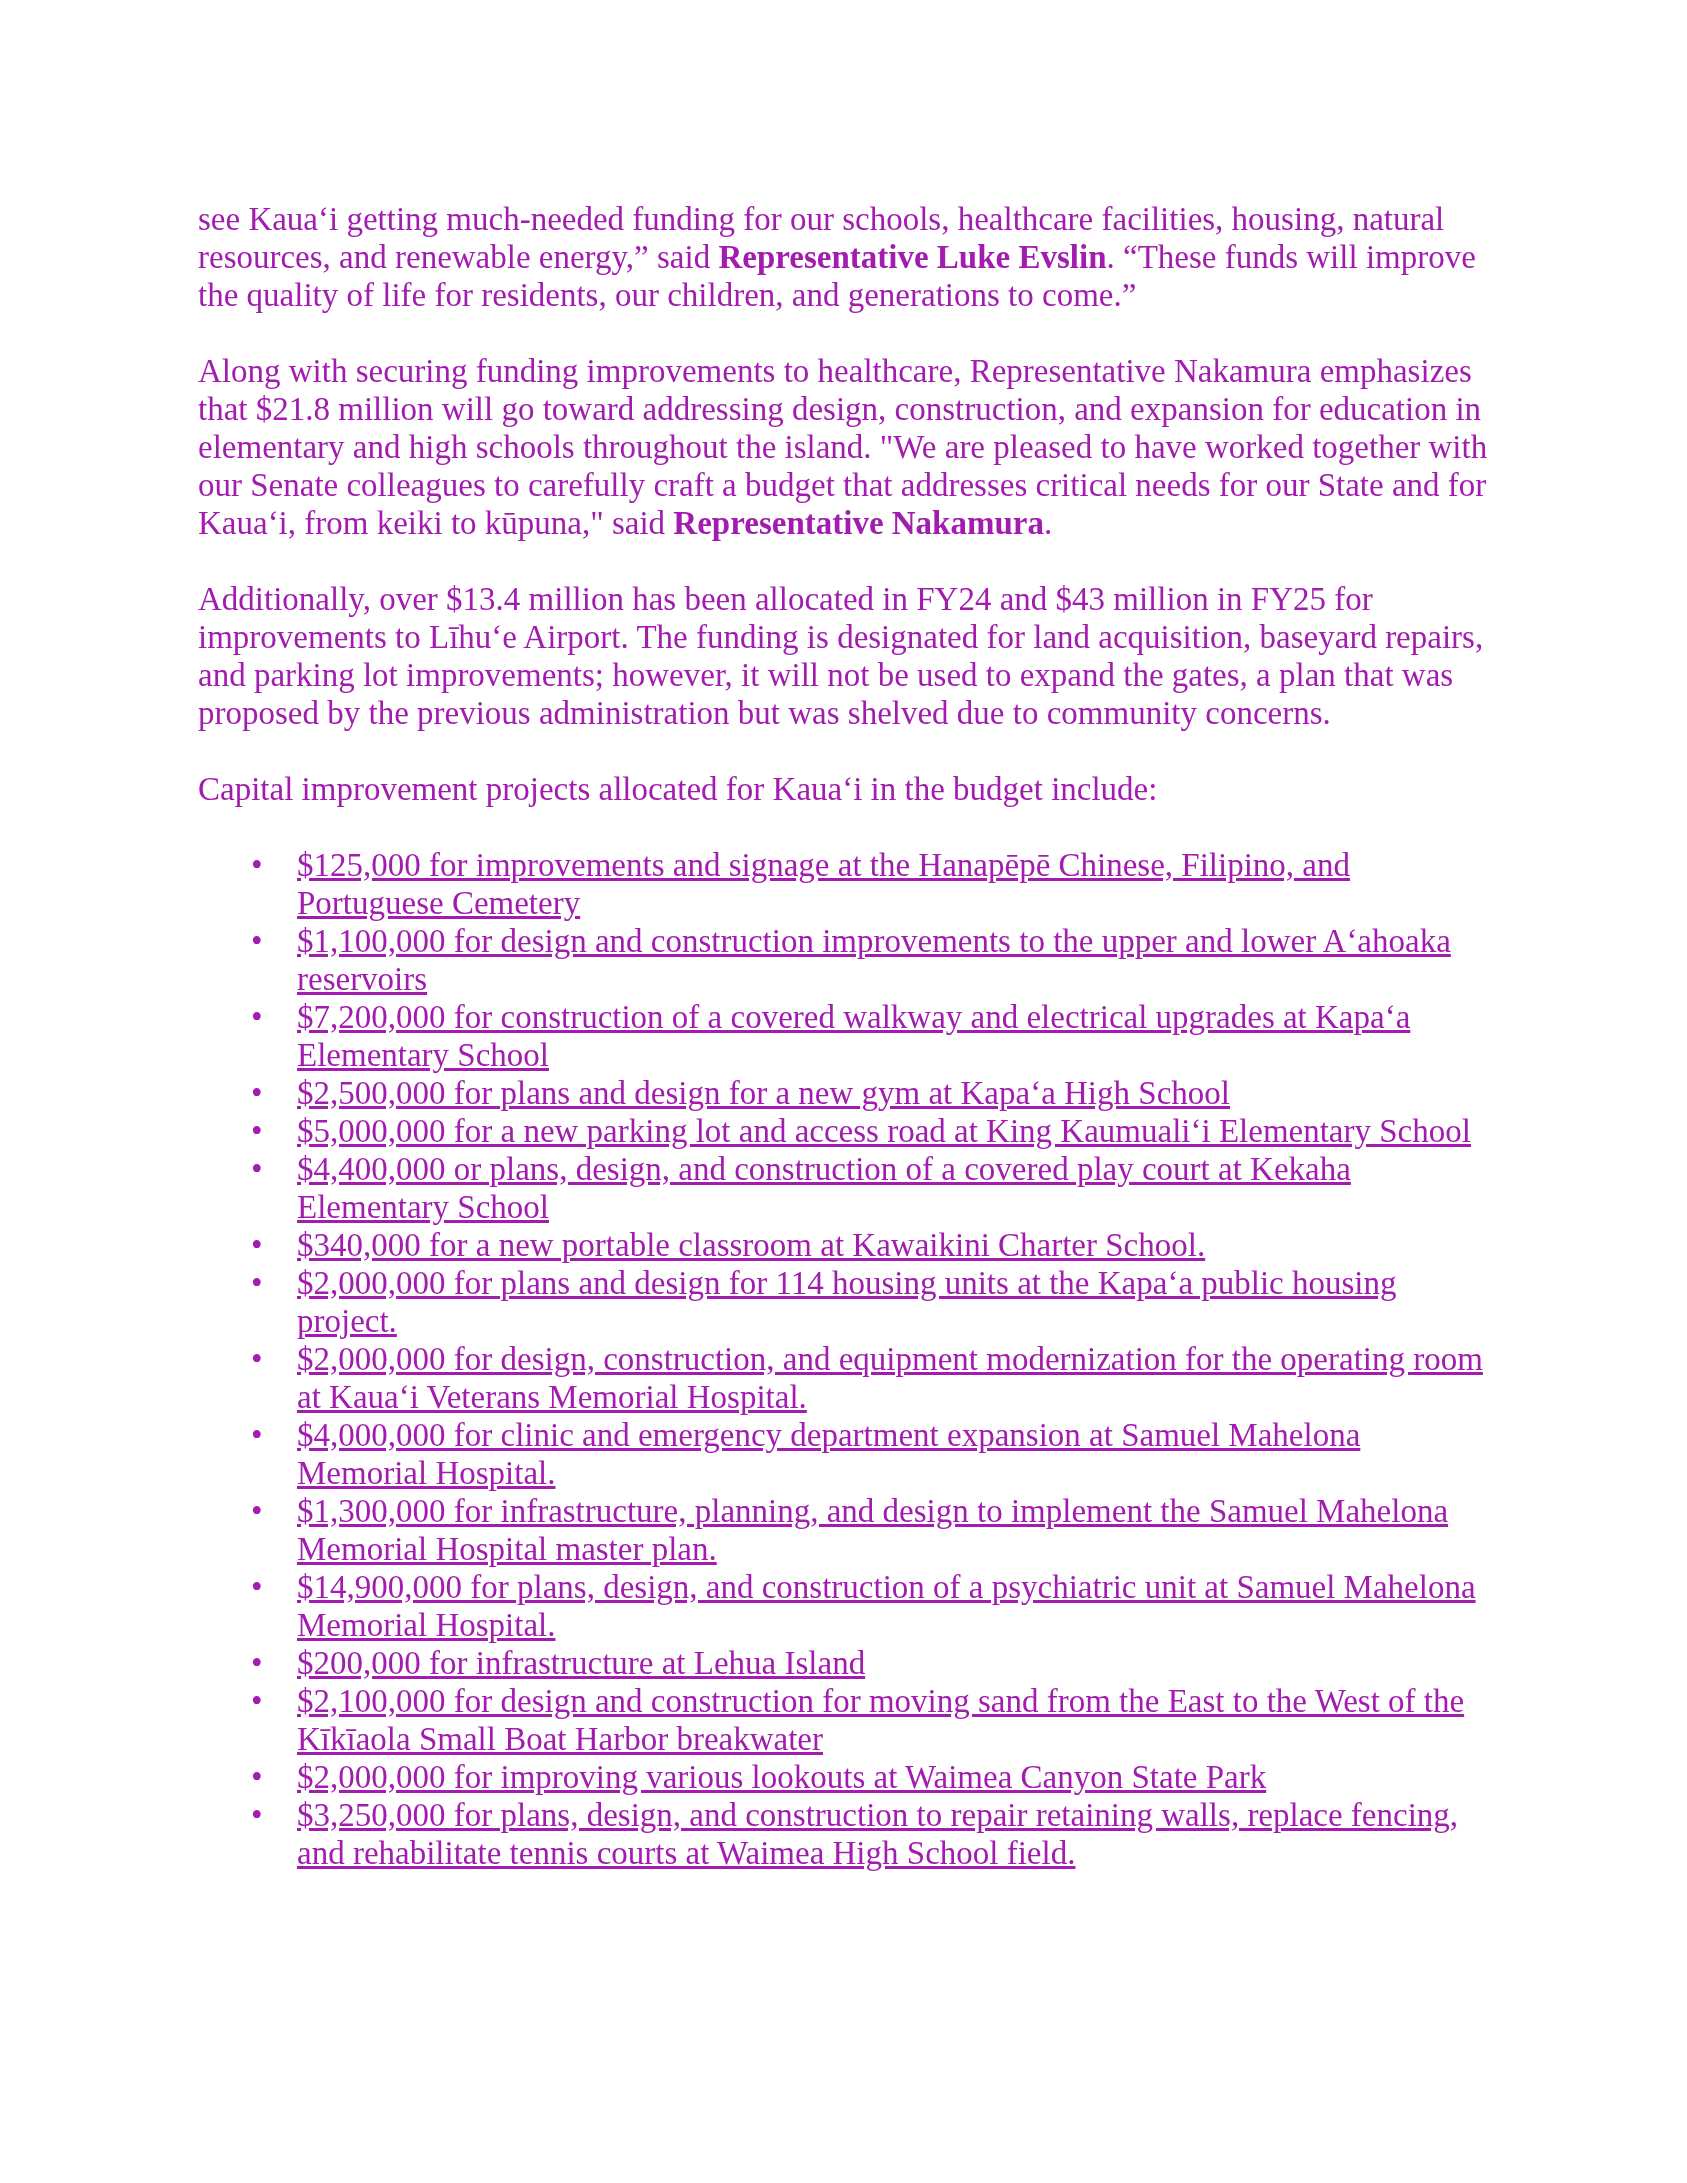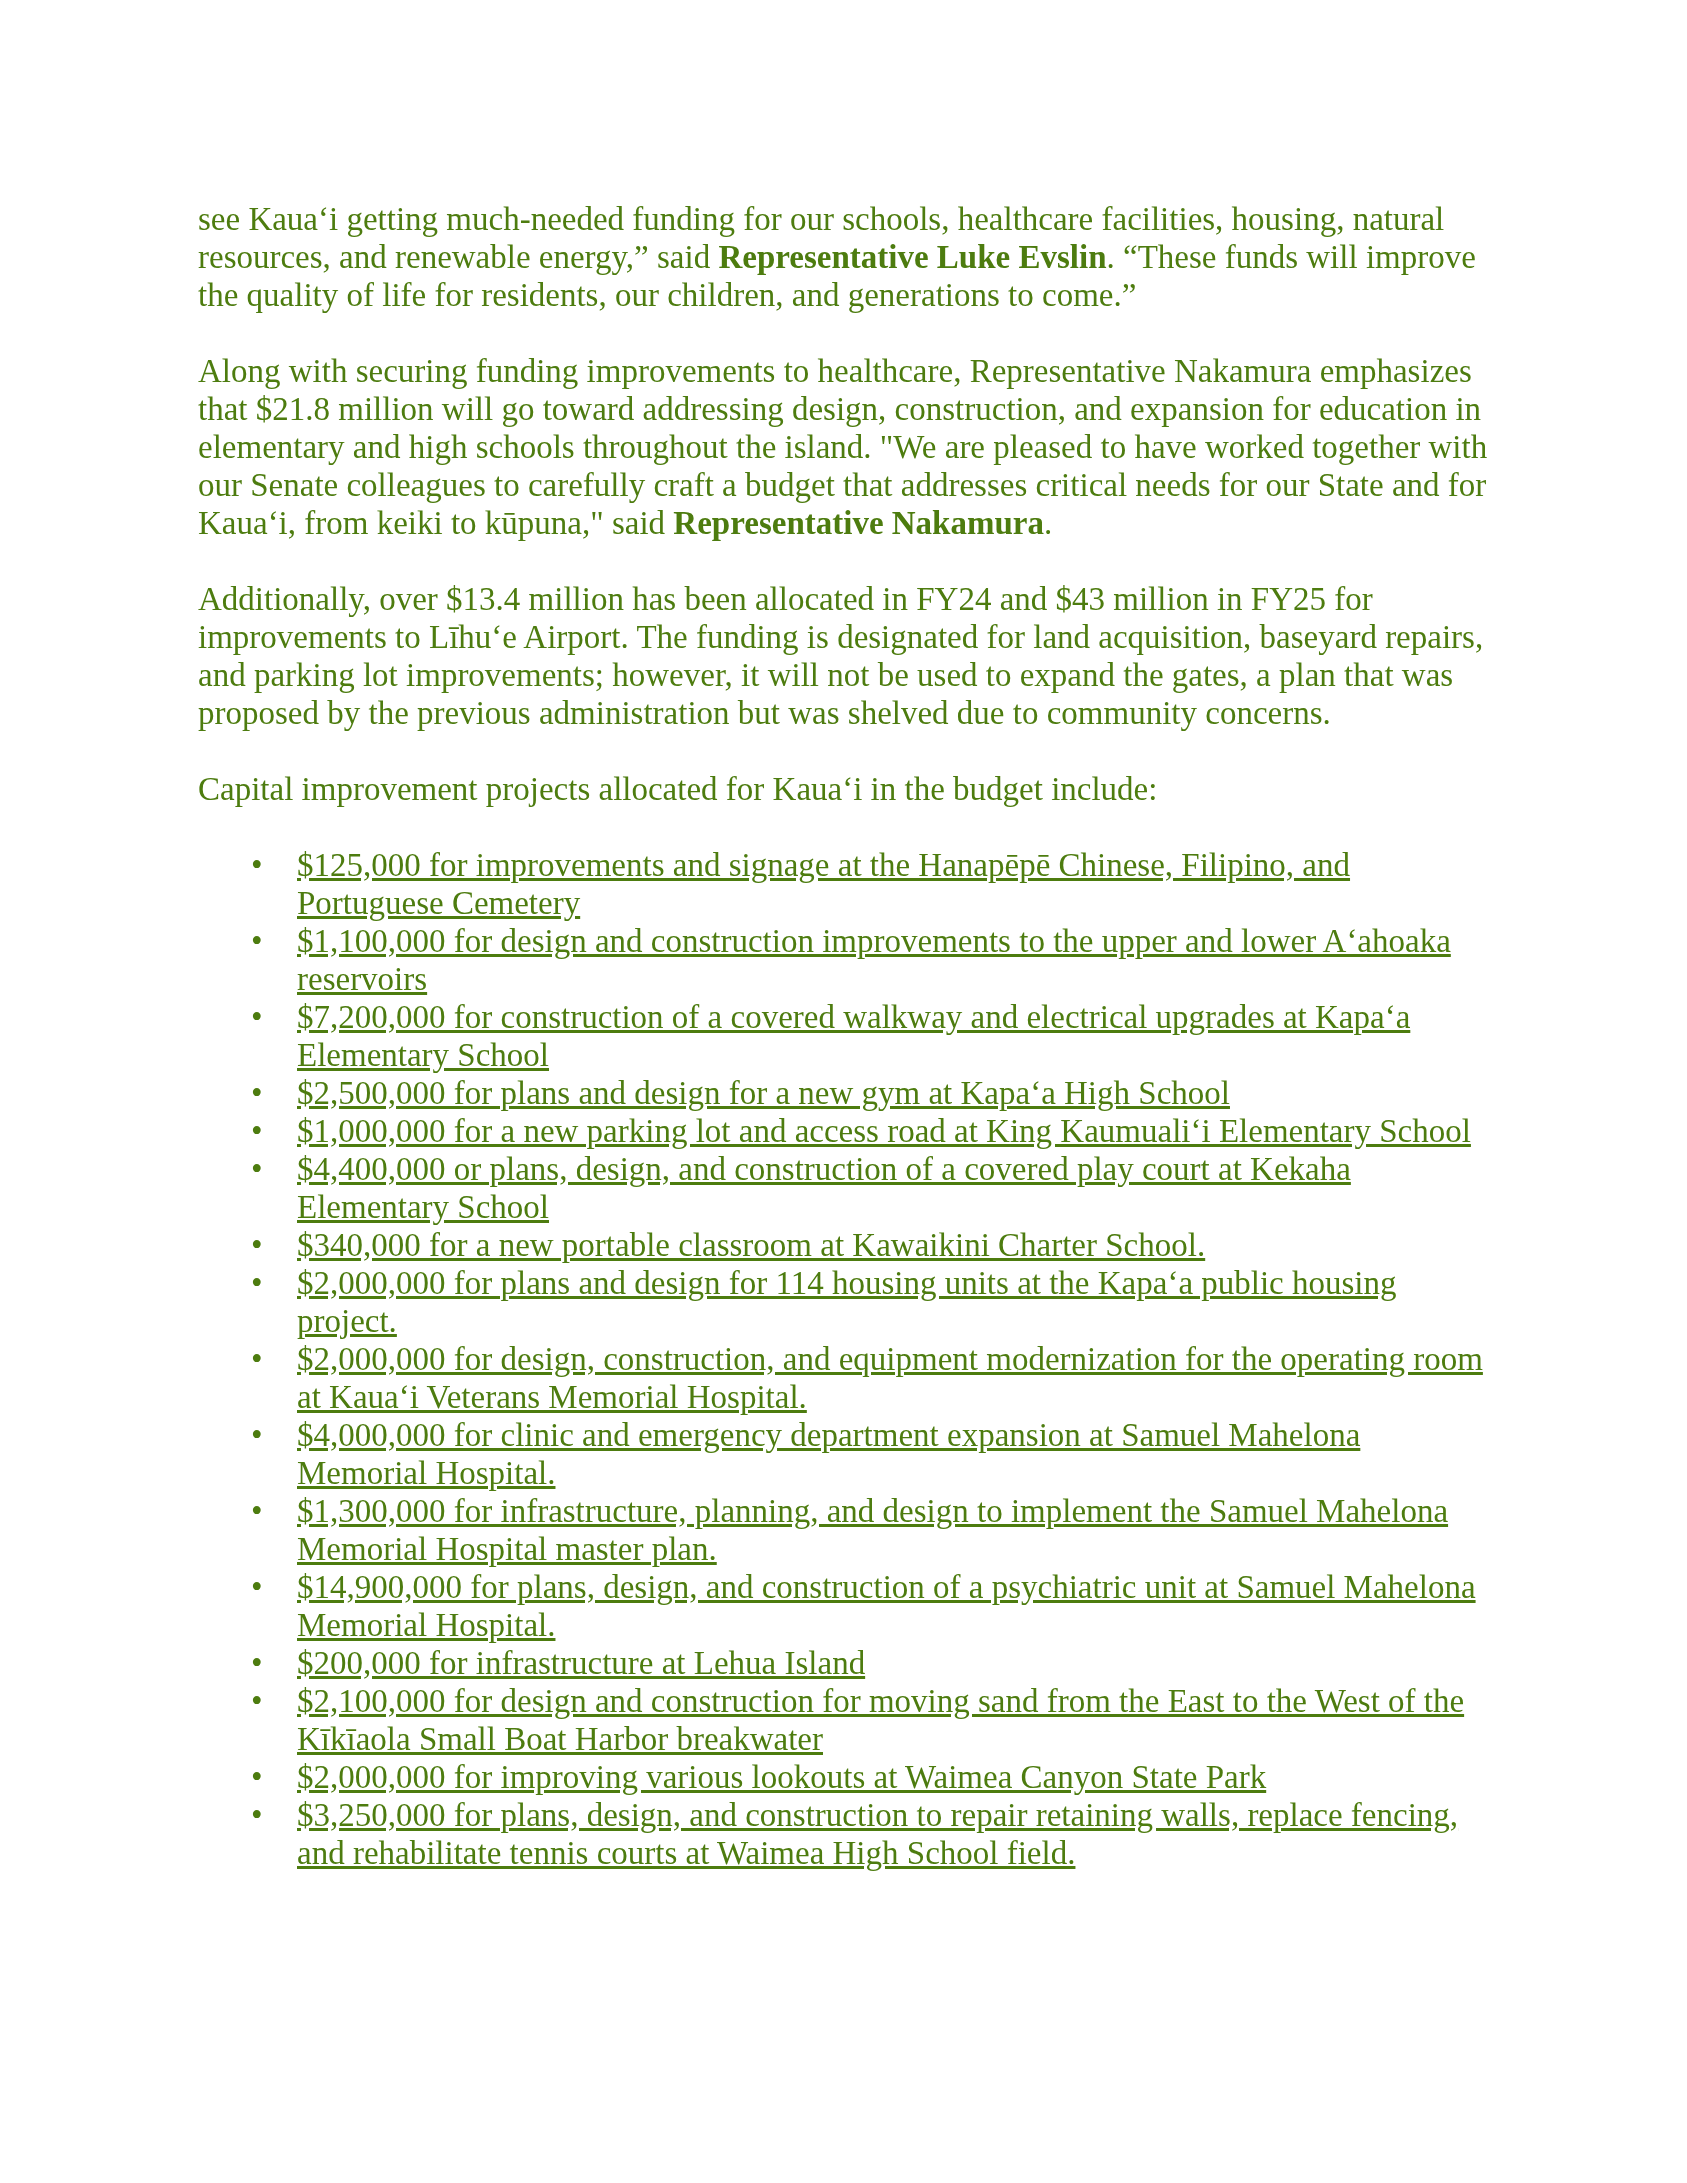--- a/index.html
+++ b/index.html
@@ -10,21 +10,21 @@
   .page {
     position: relative;
     width: 1687px;
     height: 2183px;
     box-sizing: border-box;
     background: #ffffff;
     padding: 200px 198px 0 198px;
     font-family: "Liberation Serif", "DejaVu Serif", serif;
     font-size: 33px;
     line-height: 38px;
-    color: #4d7c0f;
+    color: #a21caf;
     text-align: left;
   }
   .para {
     margin: 0 0 38px 0;
   }
   .bold-name {
     font-weight: bold;
   }
   ul.bullet-list {
     margin: 0;
@@ -53,21 +53,21 @@
 
   <p class="para"><span>Additionally, over $13.4 million has been allocated in FY24 and $43 million in FY25 for improvements to Līhu‘e Airport. The funding is designated for land acquisition, baseyard repairs, and parking lot improvements; however, it will not be used to expand the gates, a plan that was proposed by the previous administration but was shelved due to community concerns.</span></p>
 
   <p class="para"><span>Capital improvement projects allocated for Kaua‘i in the budget include:</span></p>
 
   <ul class="bullet-list">
     <li>$125,000 for improvements and signage at the Hanapēpē Chinese, Filipino, and Portuguese Cemetery</li>
     <li>$1,100,000 for design and construction improvements to the upper and lower A‘ahoaka reservoirs</li>
     <li>$7,200,000 for construction of a covered walkway and electrical upgrades at Kapa‘a Elementary School</li>
     <li>$2,500,000 for plans and design for a new gym at Kapa‘a High School</li>
-    <li>$1,000,000 for a new parking lot and access road at King Kaumuali‘i Elementary School</li>
+    <li>$5,000,000 for a new parking lot and access road at King Kaumuali‘i Elementary School</li>
     <li>$4,400,000 or plans, design, and construction of a covered play court at Kekaha Elementary School</li>
     <li>$340,000 for a new portable classroom at Kawaikini Charter School.</li>
     <li>$2,000,000 for plans and design for 114 housing units at the Kapa‘a public housing project.</li>
     <li>$2,000,000 for design, construction, and equipment modernization for the operating room at Kaua‘i Veterans Memorial Hospital.</li>
     <li>$4,000,000 for clinic and emergency department expansion at Samuel Mahelona Memorial Hospital.</li>
     <li>$1,300,000 for infrastructure, planning, and design to implement the Samuel Mahelona Memorial Hospital master plan.</li>
     <li>$14,900,000 for plans, design, and construction of a psychiatric unit at Samuel Mahelona Memorial Hospital.</li>
     <li>$200,000 for infrastructure at Lehua Island</li>
     <li>$2,100,000 for design and construction for moving sand from the East to the West of the Kīkīaola Small Boat Harbor breakwater</li>
     <li>$2,000,000 for improving various lookouts at Waimea Canyon State Park</li>

